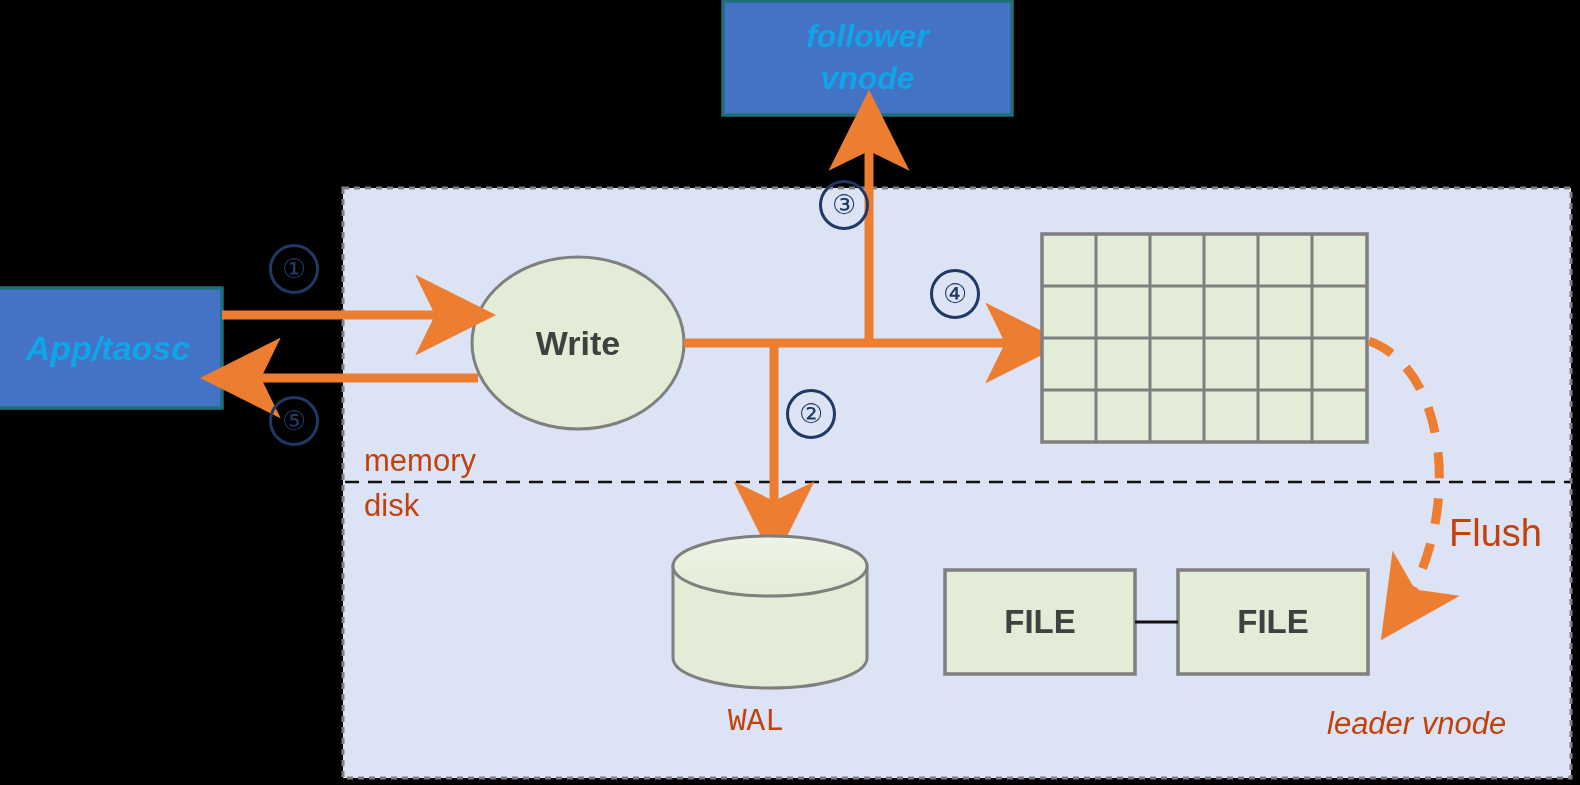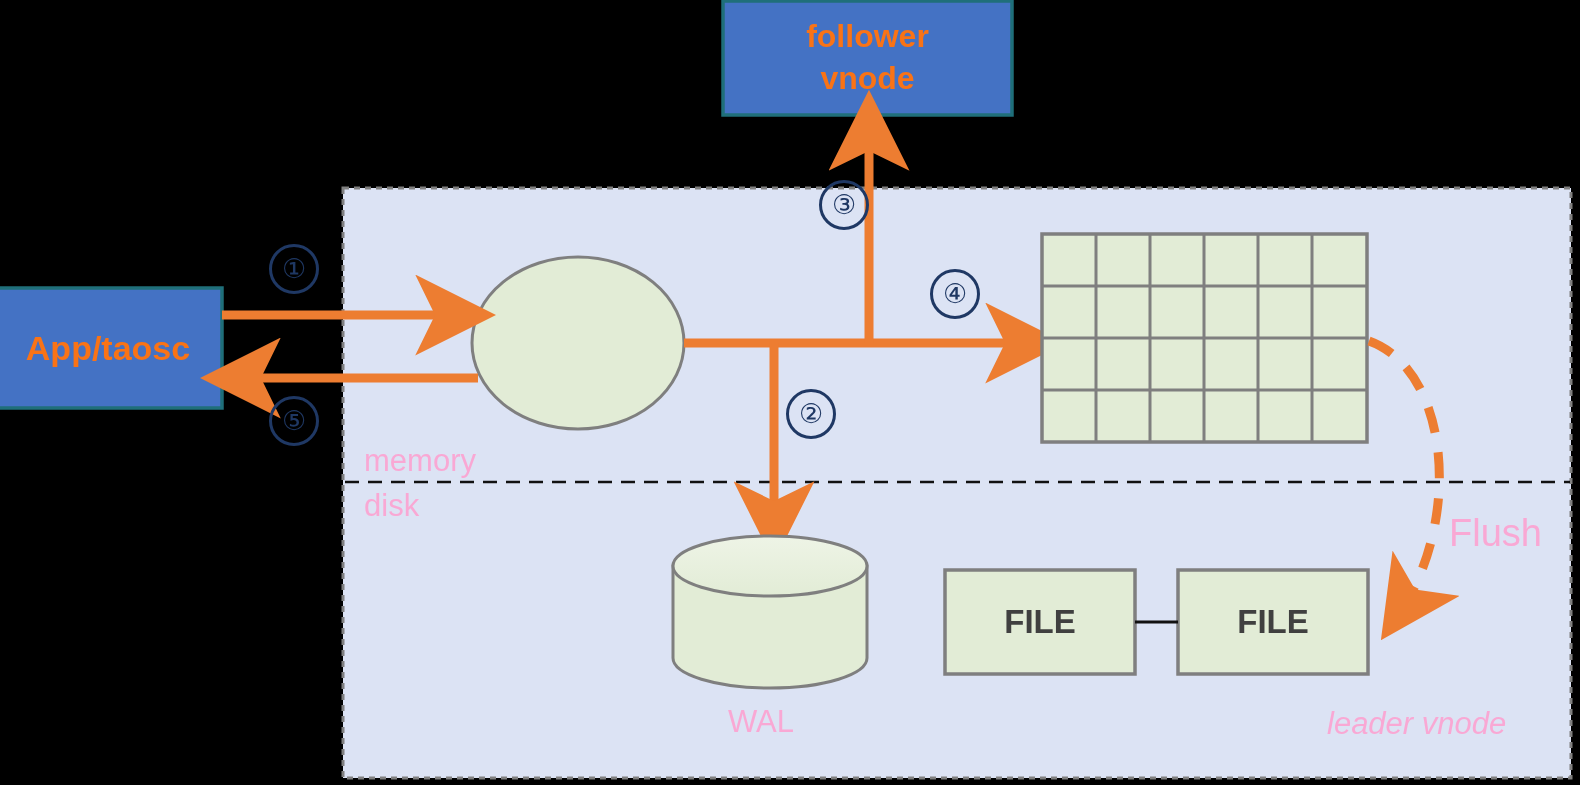--- a/index.html
+++ b/index.html
@@ -18,35 +18,35 @@
   }
   #stage svg.layer {
     position: absolute;
     left: 0;
     top: 0;
     width: 1580px;
     height: 785px;
   }
   .lbl {
     position: absolute;
-    color: #f9a8d4;
+    color: #c2410c;
     white-space: nowrap;
     font-family: "Liberation Sans", sans-serif;
   }
   .box-text {
     position: absolute;
     display: flex;
     align-items: center;
     justify-content: center;
     text-align: center;
     font-weight: bold;
     white-space: pre-line;
     pointer-events: none;
   }
-  .blue-text { color: #f97316; }
+  .blue-text { color: #0ea5e9; font-style: italic; }
   .dark-text { color: #404040; }
   .circ-num {
     position: absolute;
     width: 44px;
     height: 44px;
     border: 3px solid #1f3864;
     border-radius: 50%;
     color: #1f3864;
     display: flex;
     align-items: center;
@@ -114,30 +114,31 @@
     <rect x="945" y="570" width="190" height="104" fill="#e2ecd6" stroke="#7f7f7f" stroke-width="3.5"></rect>
     <rect x="1178" y="570" width="190" height="104" fill="#e2ecd6" stroke="#7f7f7f" stroke-width="3.5"></rect>
     <line x1="1135" y1="622" x2="1178" y2="622" stroke="#111111" stroke-width="3"></line>
   </svg>
 
   <div class="box-text blue-text" style="left:-6px; top:288px; width:228px; height:120px; font-size:34px;">App/taosc</div>
 
   <div class="box-text blue-text" style="left:723px; top:1px; width:289px; height:114px; font-size:32px; line-height:1.3;">follower
 vnode</div>
 
+  <div class="box-text dark-text" style="left:472px; top:257px; width:212px; height:172px; font-size:34px;">Write</div>
 
   <div class="box-text dark-text" style="left:945px; top:570px; width:190px; height:104px; font-size:33px;">FILE</div>
 
   <div class="box-text dark-text" style="left:1178px; top:570px; width:190px; height:104px; font-size:33px;">FILE</div>
 
   <div class="lbl" style="left:364px; top:443px; font-size:31px;">memory</div>
 
   <div class="lbl" style="left:364px; top:488px; font-size:31px;">disk</div>
 
-  <div class="lbl" style="left:728px; top:704px; font-size:31px;">WAL</div>
+  <div class="lbl" style="left:728px; top:704px; font-size:31px;font-family:Liberation Mono, monospace;">WAL</div>
 
   <div class="lbl" style="left:1449px; top:512px; font-size:38px;">Flush</div>
 
   <div class="lbl" style="left:1327px; top:706px; font-size:31px;font-style:italic;">leader vnode</div>
 
   <div class="circ-num" style="left:269px; top:244px;">①</div>
   <div class="circ-num" style="left:786px; top:389px;">②</div>
   <div class="circ-num" style="left:819px; top:180px;">③</div>
   <div class="circ-num" style="left:930px; top:269px;">④</div>
   <div class="circ-num" style="left:269px; top:396px;">⑤</div>

